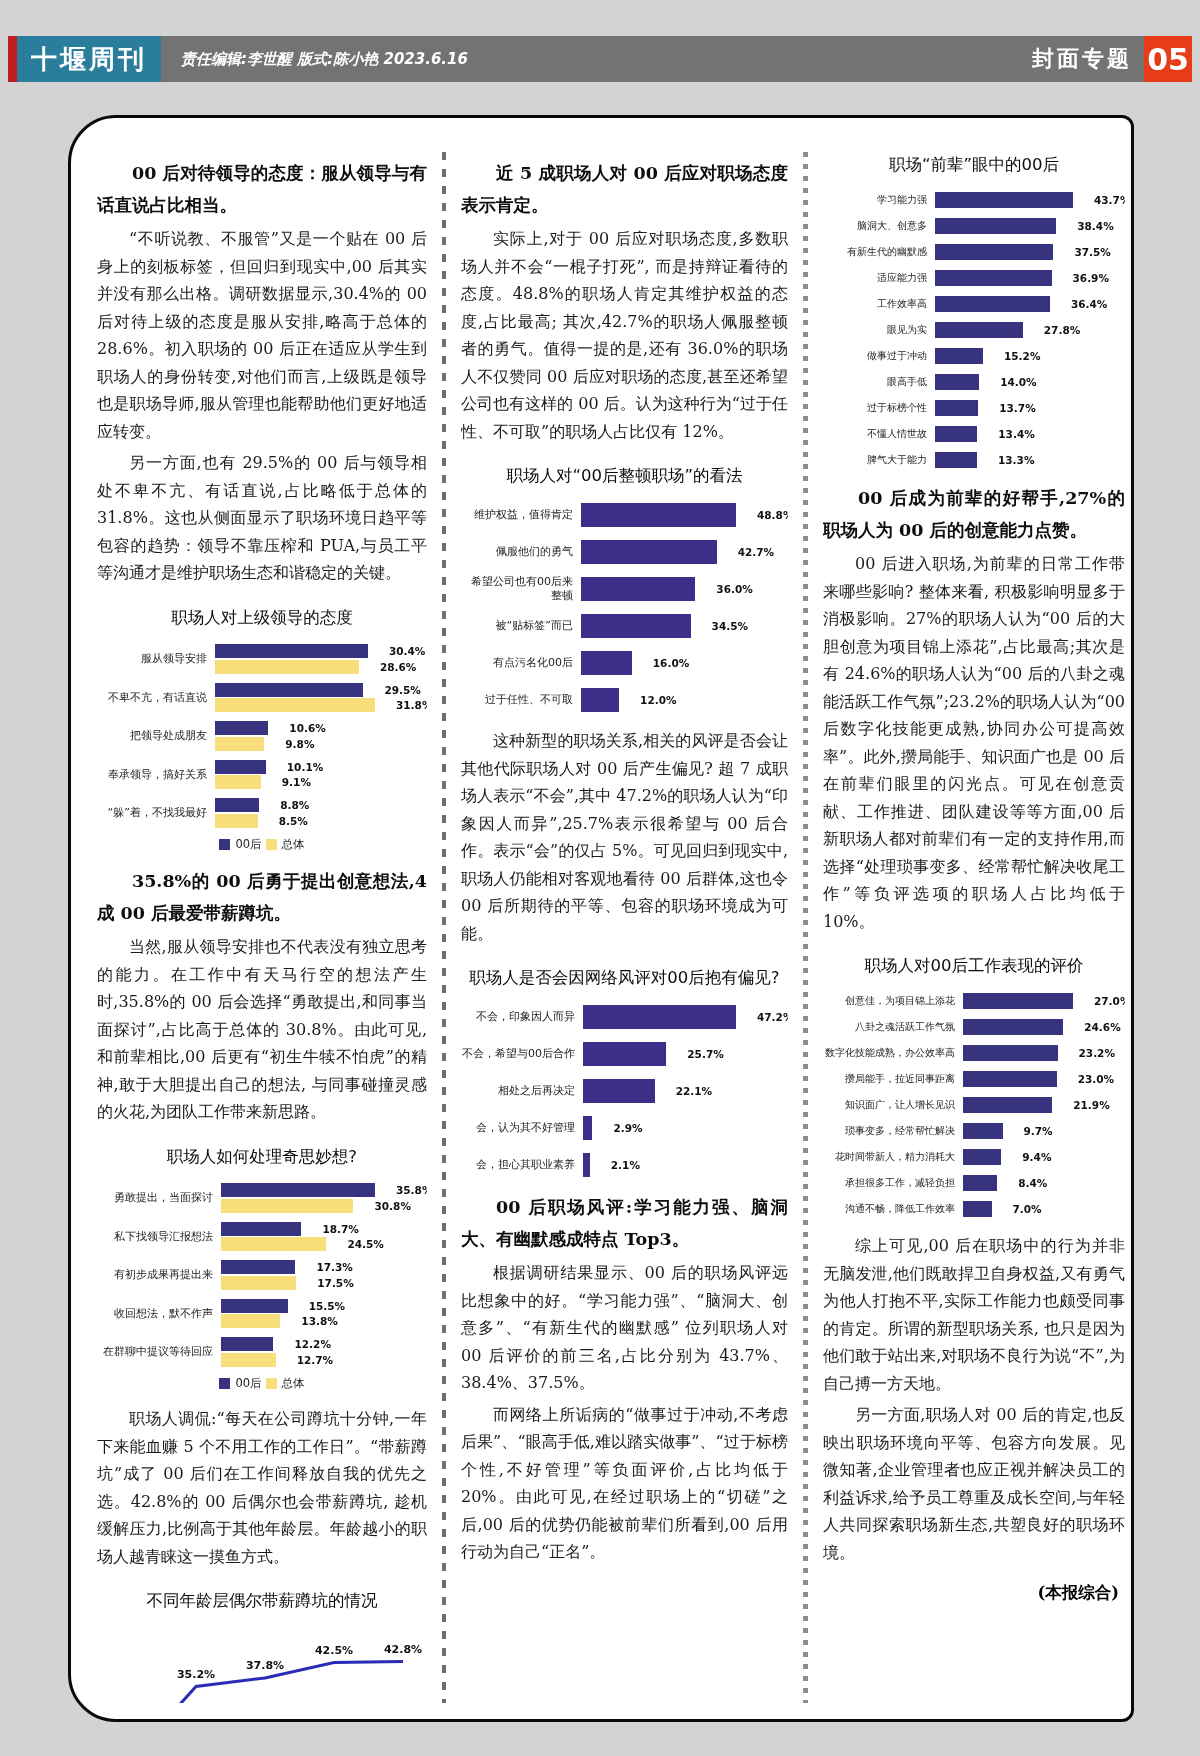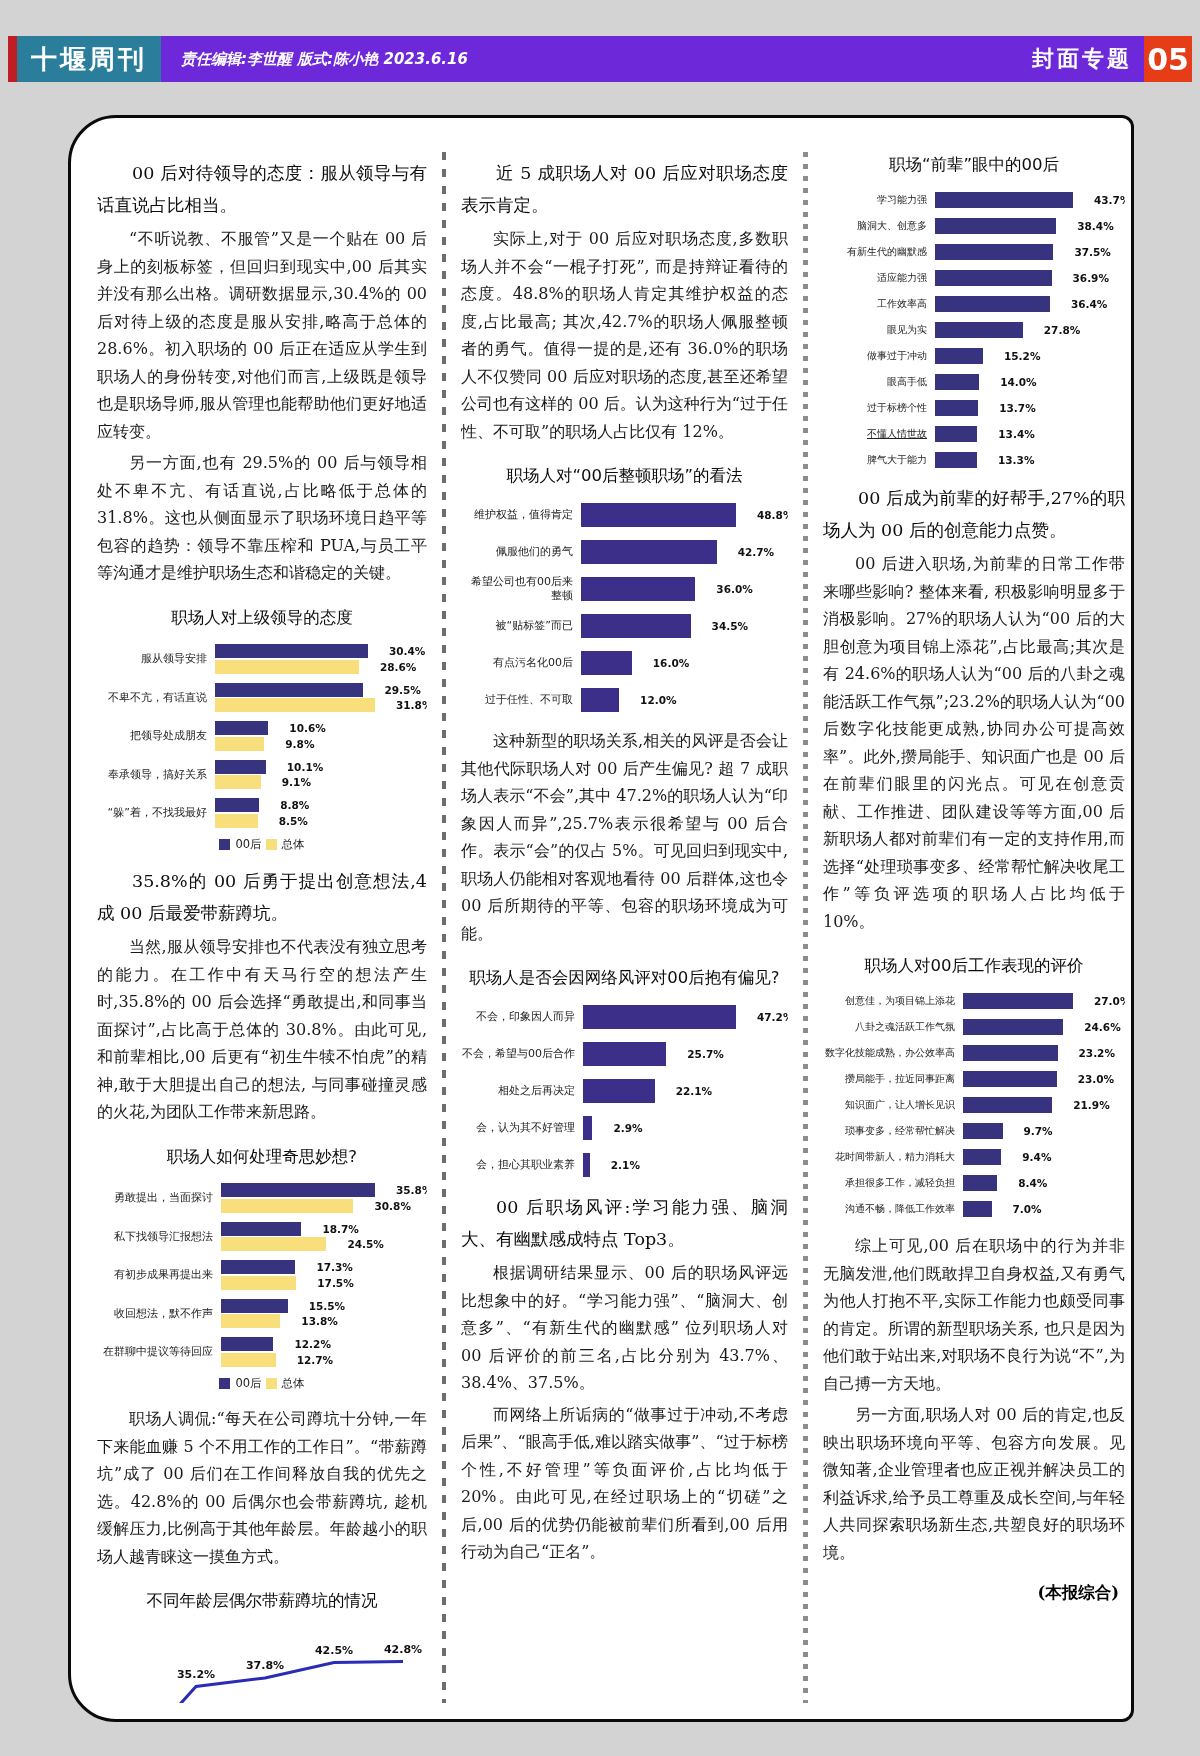--- a/index.html
+++ b/index.html
@@ -1,20 +1,20 @@
 <!DOCTYPE html>
 <html><head>
 <meta charset="utf-8">
 <style>
   html,body{margin:0;padding:0;}
   body{background:#bfbfbf;font-family:"DejaVu Sans","Liberation Sans",sans-serif;}
   .page{position:relative;width:1200px;height:1756px;background:#d3d3d3;margin:0 auto;overflow:hidden;}
 
   
-  .topbar{position:absolute;left:8px;right:8px;top:36px;height:46px;background:#6d28d9;display:flex;align-items:center;}
+  .topbar{position:absolute;left:8px;right:8px;top:36px;height:46px;background:#737373;display:flex;align-items:center;}
   .masthead{height:46px;display:flex;flex:none;}
   .stripe{width:9px;background:#c01e25;}
   .mastbox{background:#2b7e9b;color:#fff;font-weight:bold;font-size:26px;line-height:46px;padding:0 14px;letter-spacing:3px;white-space:nowrap;}
   .editorline{color:#fff;font-size:15px;font-weight:bold;font-style:italic;margin-left:20px;white-space:nowrap;}
   .tbspacer{flex:1;}
   .section{color:#fff;font-size:22px;font-weight:bold;letter-spacing:3px;margin-right:12px;white-space:nowrap;}
   .pagenum{width:48px;height:46px;background:#e63c17;color:#fff;font-size:30px;font-weight:bold;display:flex;align-items:center;justify-content:center;flex:none;}
 
   
   .frame{position:absolute;left:68px;top:115px;width:1066px;height:1607px;background:#fff;
@@ -22,21 +22,21 @@
          display:flex;padding:30px 22px 16px 26px;box-sizing:border-box;overflow:hidden;}
   .col{overflow:hidden;}
   .col-left{width:330px;flex:none;}
   .col-mid{width:327px;flex:none;}
   .col-right{width:302px;flex:none;}
   .vdash{width:4px;flex:none;margin:4px 15px 0 15px;
          background:repeating-linear-gradient(to bottom,#6e6e6e 0 8px,transparent 8px 17px);}
   .vdash2{width:5px;background:repeating-linear-gradient(to bottom,#8d8d8d 0 5px,transparent 5px 12px);}
 
   
-  p.lead{font-family:"DejaVu Serif","Liberation Serif",serif;font-weight:normal;font-size:17.5px;
+  p.lead{font-family:"DejaVu Serif","Liberation Serif",serif;font-weight:bold;font-size:17.5px;
          line-height:1.8;text-indent:2em;margin:10px 0 4px 0;color:#0e0e0e;text-align:justify;}
   p.body{font-family:"DejaVu Serif","Liberation Serif",serif;font-size:16px;line-height:1.72;
          text-indent:2em;text-align:justify;margin:4px 0;color:#1b1b1b;}
   .byline{font-family:"DejaVu Serif","Liberation Serif",serif;font-weight:bold;font-size:16.5px;
           text-align:right;margin-top:16px;padding-right:6px;color:#000;}
 
   
   .midhead{margin:4px 0 26px 0;}
   .midtitle{background:#000;color:#fff;text-align:center;font-size:27px;font-weight:bold;
             padding:7px 0 6px 0;letter-spacing:2px;}
@@ -459,21 +459,21 @@
           <div class="crow">
             <div class="clabel" style="width: 112px;">过于标榜个性</div>
             <div class="cbars">
               <div class="cline">
                 <div class="cbar" style="width: 43.2632px; background: rgb(55, 51, 127);"></div>
                 <span class="cval">13.7%</span>
               </div>
             </div>
           </div>
           <div class="crow">
-            <div class="clabel" style="width: 112px; text-decoration: underline;">不懂人情世故</div>
+            <div class="clabel" style="width: 112px;">不懂人情世故</div>
             <div class="cbars">
               <div class="cline">
                 <div class="cbar" style="width: 42.3158px; background: rgb(55, 51, 127);"></div>
                 <span class="cval">13.4%</span>
               </div>
             </div>
           </div>
           <div class="crow">
             <div class="clabel" style="width: 112px;">脾气大于能力</div>
             <div class="cbars">

